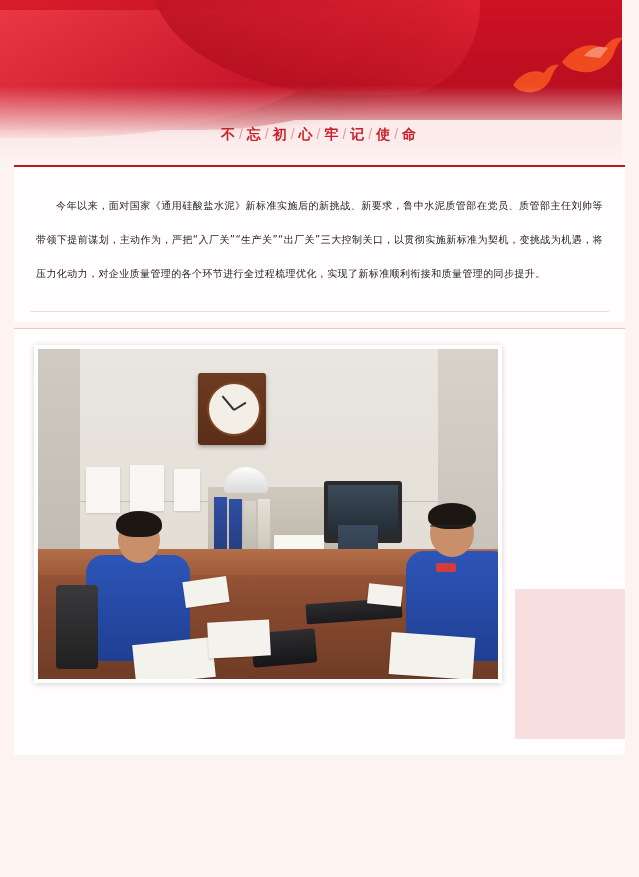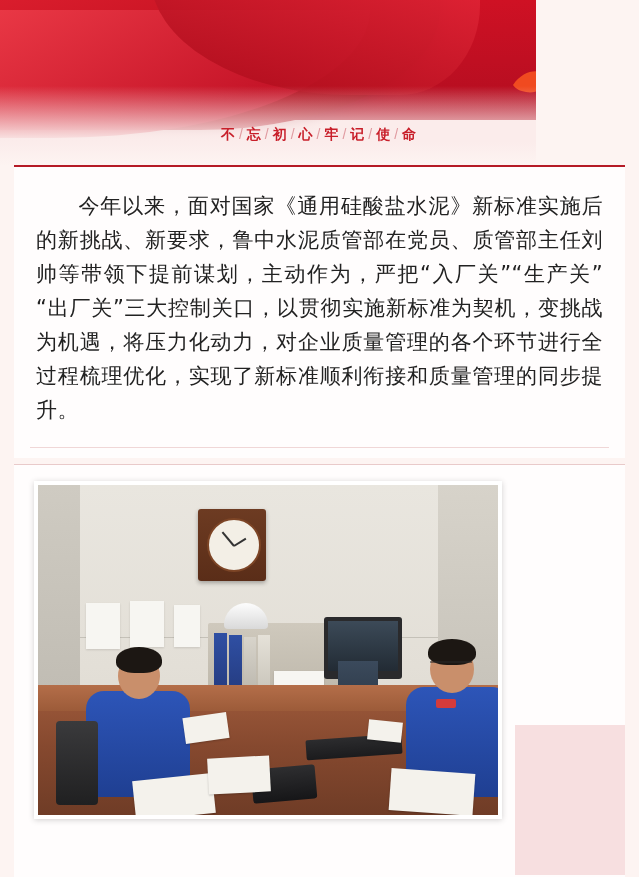--- a/index.html
+++ b/index.html
@@ -12,21 +12,21 @@
     height: 877px;
     overflow: hidden;
     font-family: "Liberation Sans", "DejaVu Sans", sans-serif;
     color: #2b2b2b;
     position: relative;
   }
 
   
   .banner {
     position: relative;
-    width: 536px;
+    width: 622px;
     height: 165px;
     background: linear-gradient(180deg, #fbeceb 0%, #fbeceb 100%);
     overflow: hidden;
   }
   .banner-red {
     position: absolute;
     left: 0; top: 0;
     width: 639px;
     height: 120px;
     background:
@@ -92,21 +92,21 @@
   
   .sheet {
     position: relative;
     margin: 0 14px;
     background: #fffdfd;
     border-top: 2px solid #b51a26;
     padding: 0 0 10px 0;
   }
   .paragraph {
     padding: 22px 22px 20px 22px;
-    font-size: 21px;
+    font-size: 10px;
     line-height: 34px;
     text-align: justify;
     letter-spacing: 0.4px;
     color: #222;
     font-family: "DejaVu Sans", "Liberation Sans", sans-serif;
   }
   .paragraph .indent { display: inline-block; width: 2em; }
 
   .divider {
     height: 1px;

